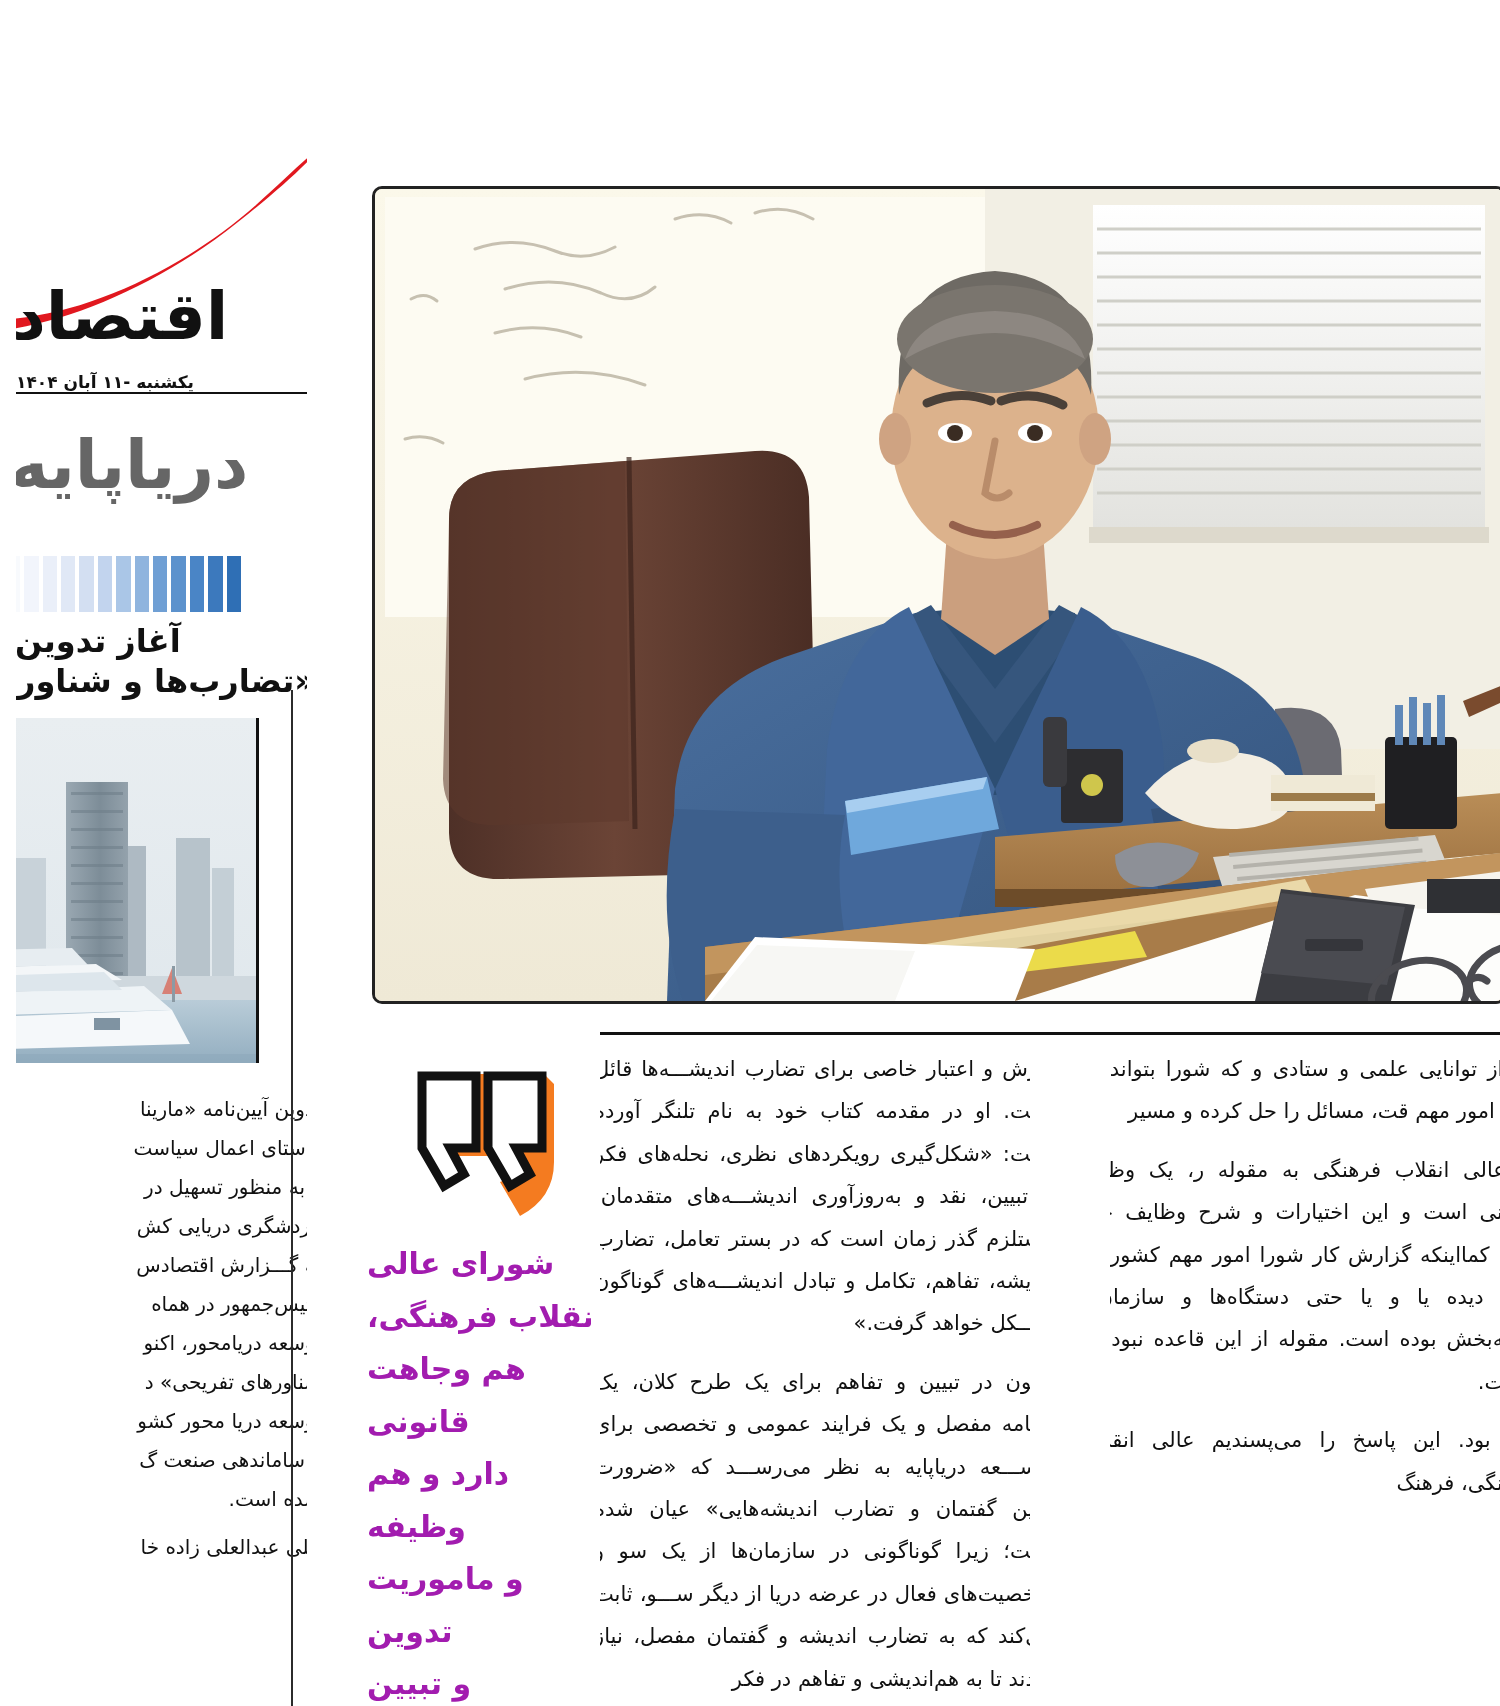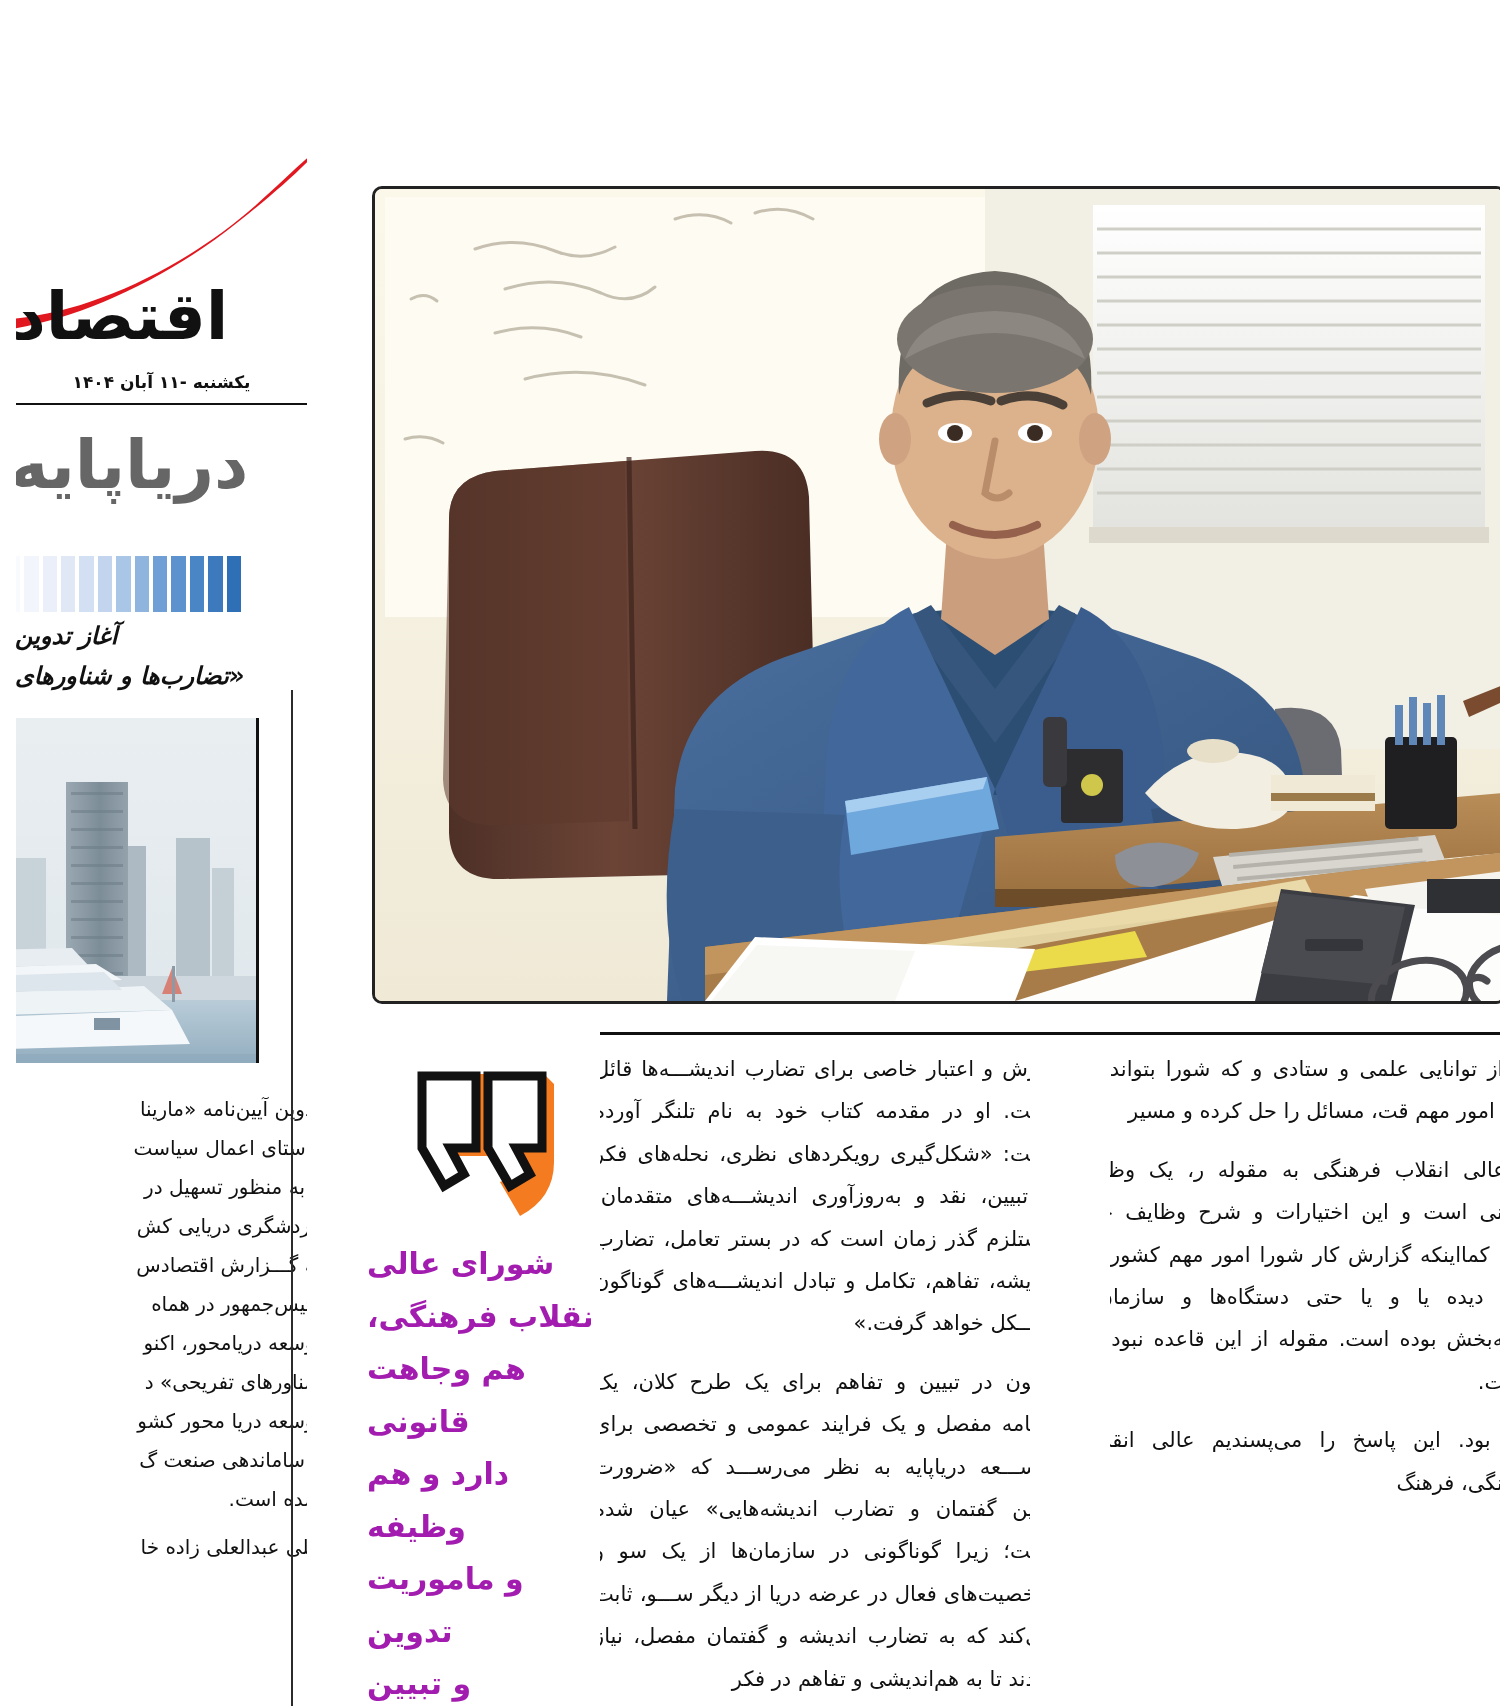--- a/index.html
+++ b/index.html
@@ -32,23 +32,23 @@
   .logo-word{
     position:absolute;left:-4px;top:168px;
     font-family:"DejaVu Sans","Liberation Sans",sans-serif;
     font-size:66px;font-weight:700;color:#111;
     letter-spacing:-2px;direction:rtl;white-space:nowrap;
   }
 
   
   .dateline{
     position:absolute;left:0;top:372px;width:291px;
-    text-align:center;direction:rtl;
+    text-align:left;direction:rtl;
     font-size:17px;font-weight:700;color:#111;
-    border-bottom:2px solid #111;padding-bottom:11px;
+    border-bottom:2px solid #111;padding-bottom:0;
     white-space:nowrap;
   }
 
   
   .rail-headline{
     position:absolute;right:-22px;top:432px;width:320px;
     text-align:left;direction:rtl;
     font-size:67px;font-weight:700;color:#666;
     letter-spacing:-1px;white-space:nowrap;line-height:1;
   }
@@ -57,21 +57,21 @@
   #grad-bar{
     position:absolute;left:-10px;top:556px;width:235px;height:56px;
     display:flex;gap:4px;
   }
   #grad-bar .seg{flex:1 1 auto;height:100%;}
 
   
   .rail-kicker{
     position:absolute;right:-8px;width:300px;
     text-align:left;direction:rtl;white-space:nowrap;
-    font-size:24px;font-weight:700;color:#111;font-style:italic;
+    font-size:32px;font-weight:700;color:#111;
   }
   .rail-kicker.k1{top:622px;}
   .rail-kicker.k2{top:662px;}
 
   
   #marina-photo{
     position:absolute;left:-40px;top:718px;width:280px;height:345px;
     border-right:3px solid #111;overflow:hidden;background:#cfd9de;
   }
 

